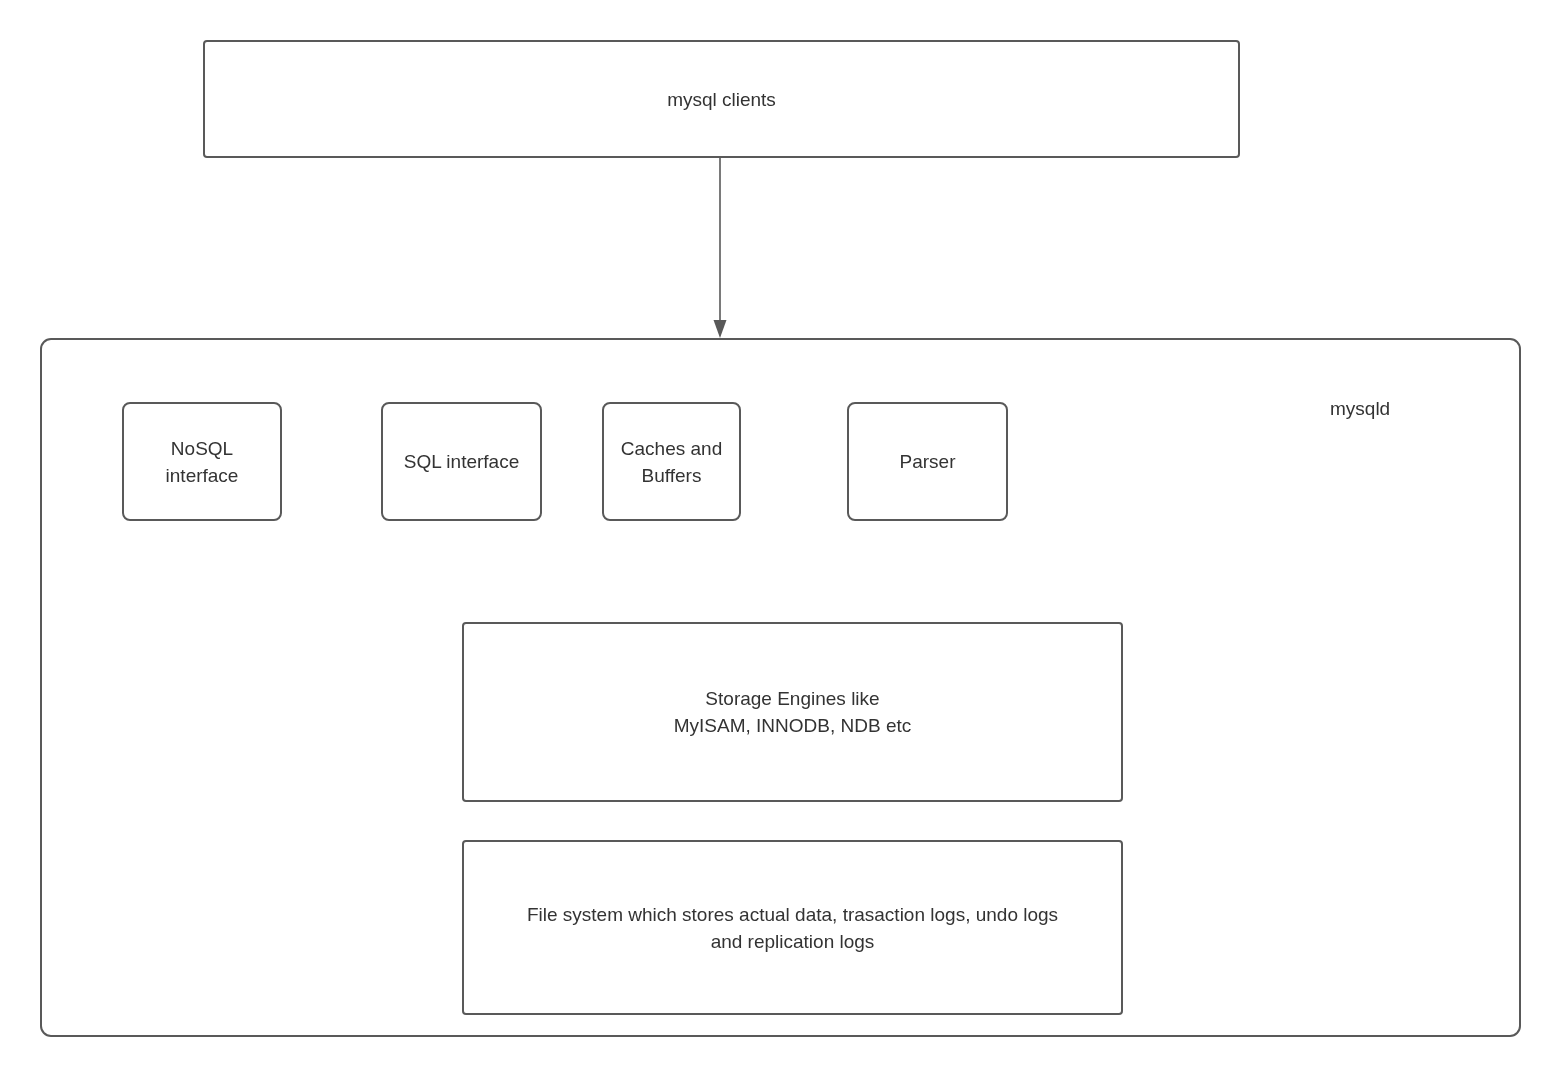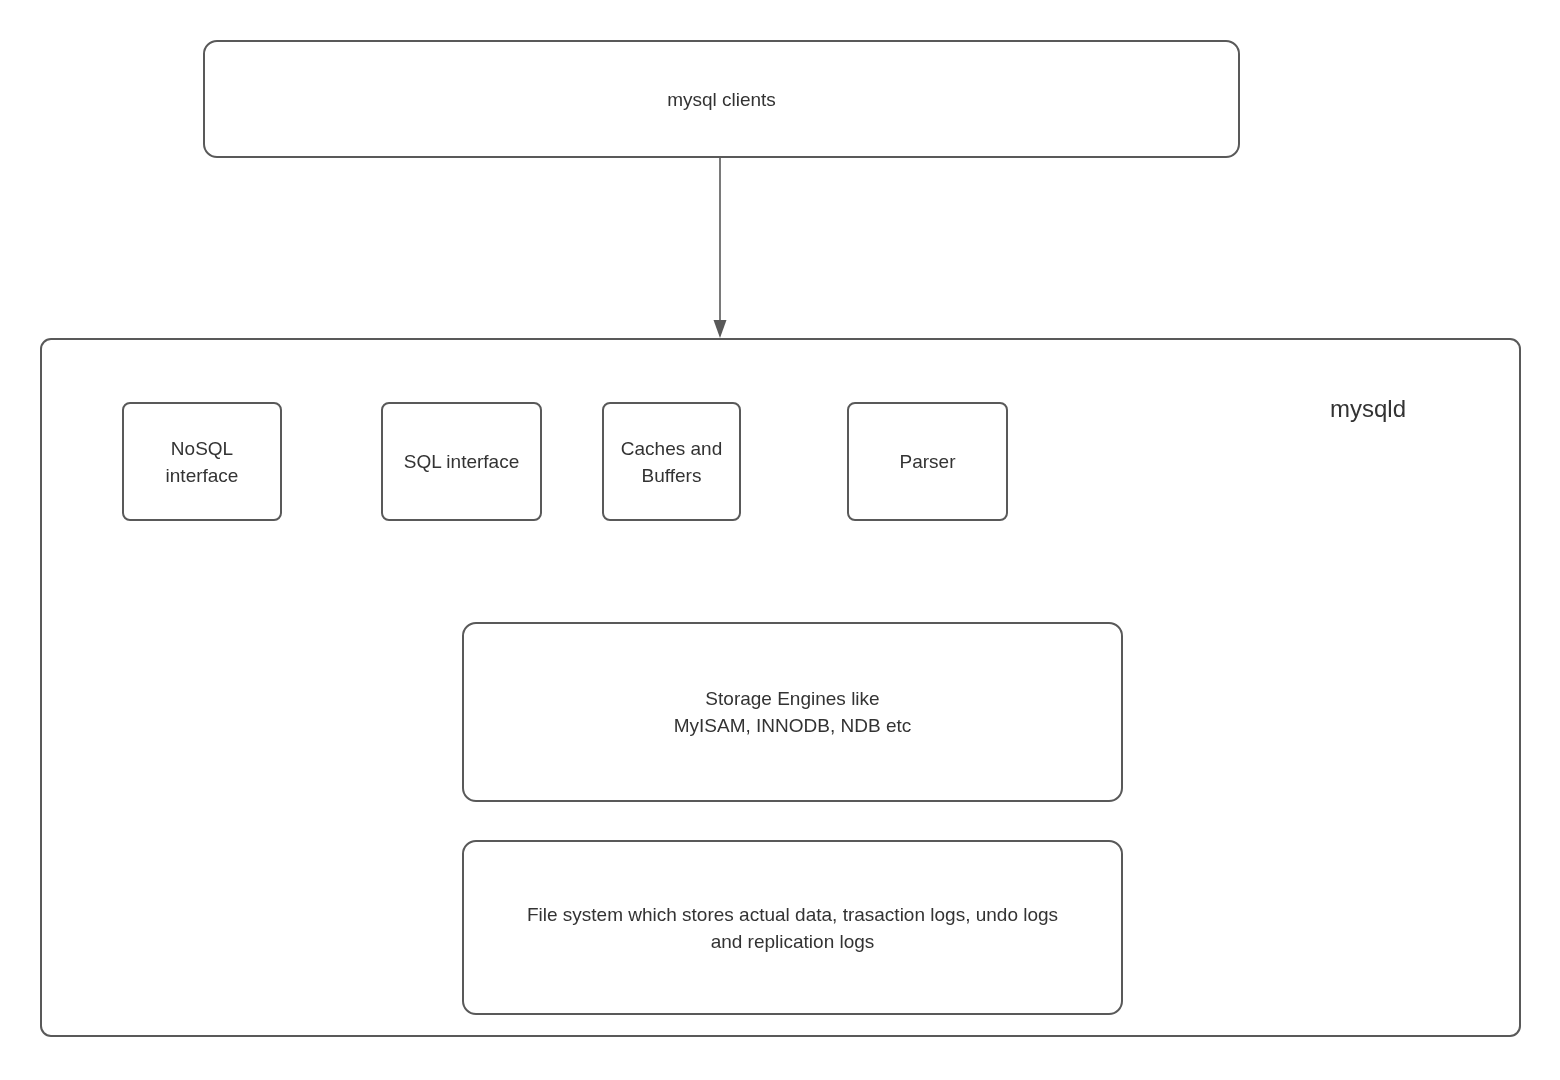--- a/index.html
+++ b/index.html
@@ -14,21 +14,21 @@
     background: var(--color-background, #ffffff);
     font-family: "Liberation Sans", sans-serif;
     color: var(--color-text, #333333);
     overflow: hidden;
   }
   .box {
     position: absolute;
     box-sizing: border-box;
     background: var(--color-background, #ffffff);
     border: 2px solid var(--color-border, #595959);
-    border-radius: 14px;
+    border-radius: 4px;
     display: flex;
     flex-direction: column;
     align-items: center;
     justify-content: center;
     text-align: center;
     font-size: 19px;
     line-height: 27px;
   }
   .clients-box {
     left: 203px; top: 40px;
@@ -48,21 +48,21 @@
   }
   .mysqld-container {
     left: 40px; top: 338px;
     width: 1481px; height: 699px;
     border-radius: 11px;
     display: block; 
   }
   .mysqld-label {
     position: absolute;
     left: 1288px; top: 58px;
-    font-size: 24px;
+    font-size: 19px;
     line-height: 22px;
   }
   .component {
     top: 62px;
     height: 119px;
     border-radius: 8px;
   }
   .component.c1 { left: 80px;   width: 160px; }
   .component.c2 { left: 339px;  width: 161px; }
   .component.c3 { left: 560px;  width: 139px; }

